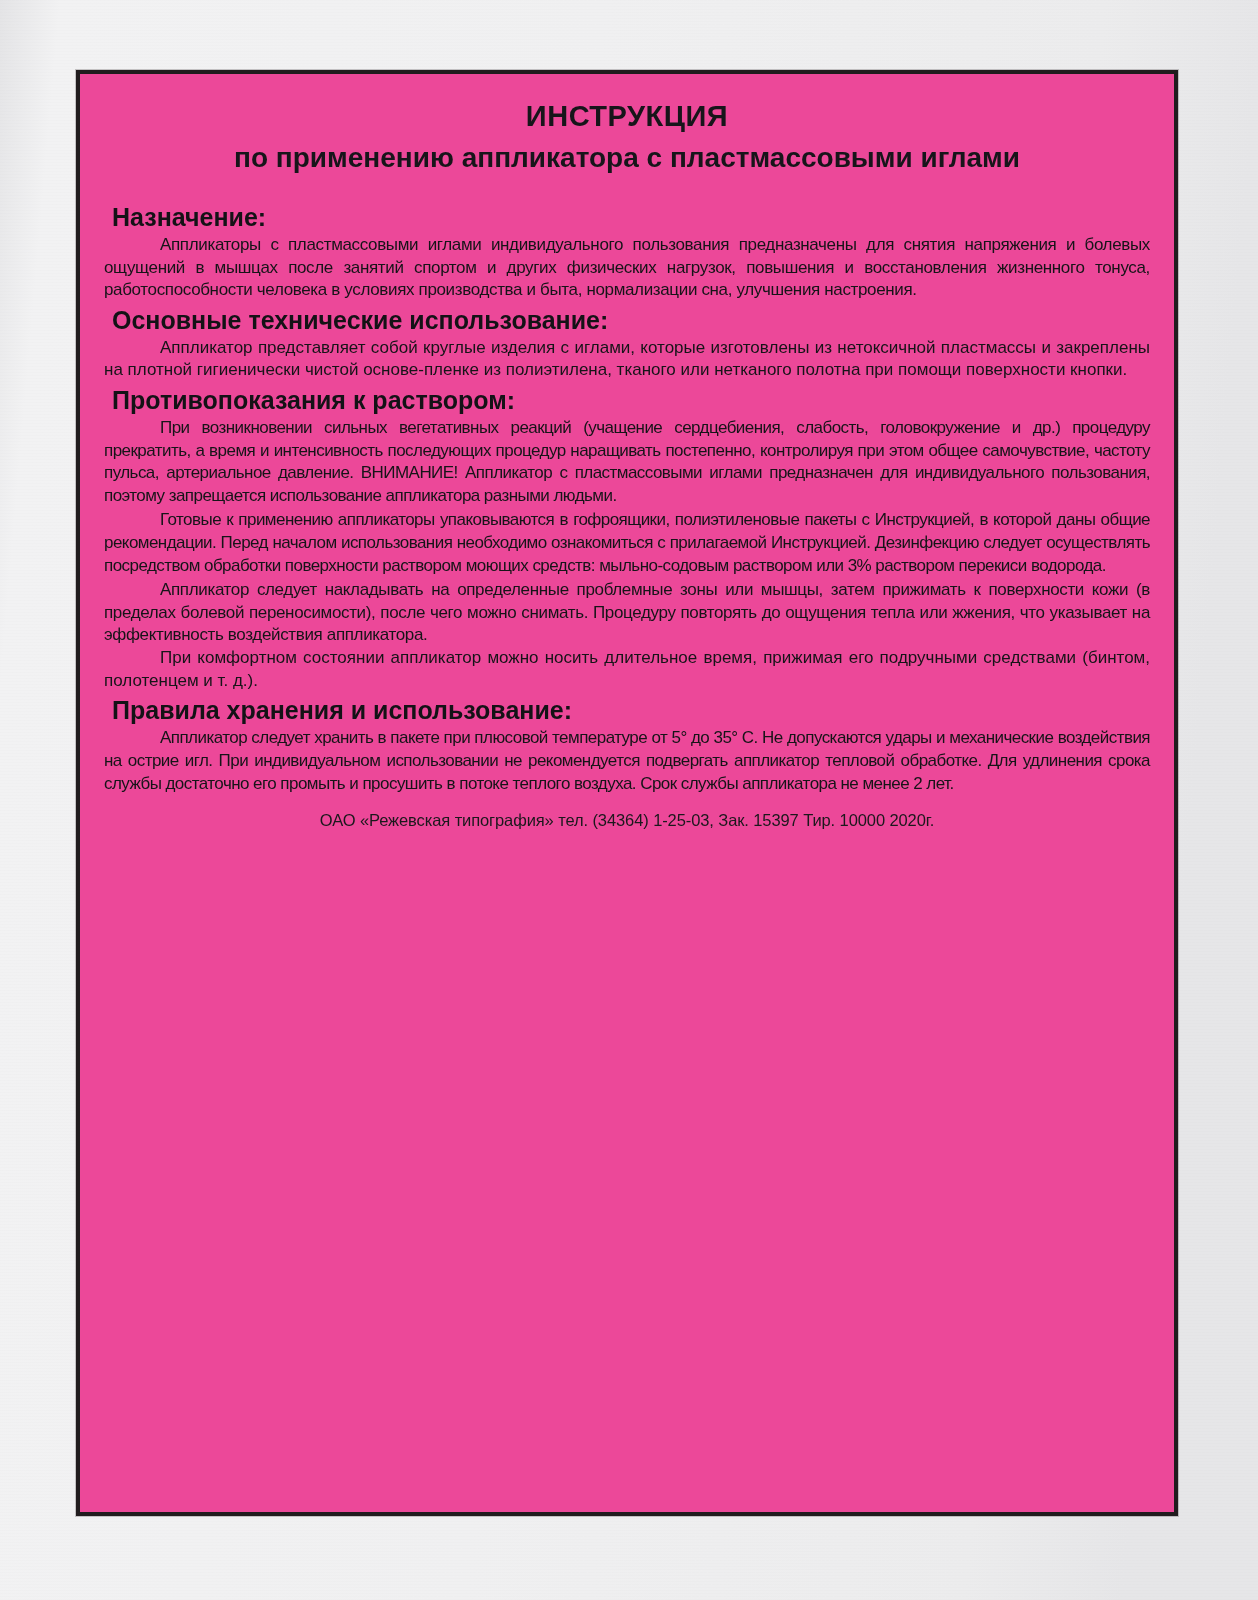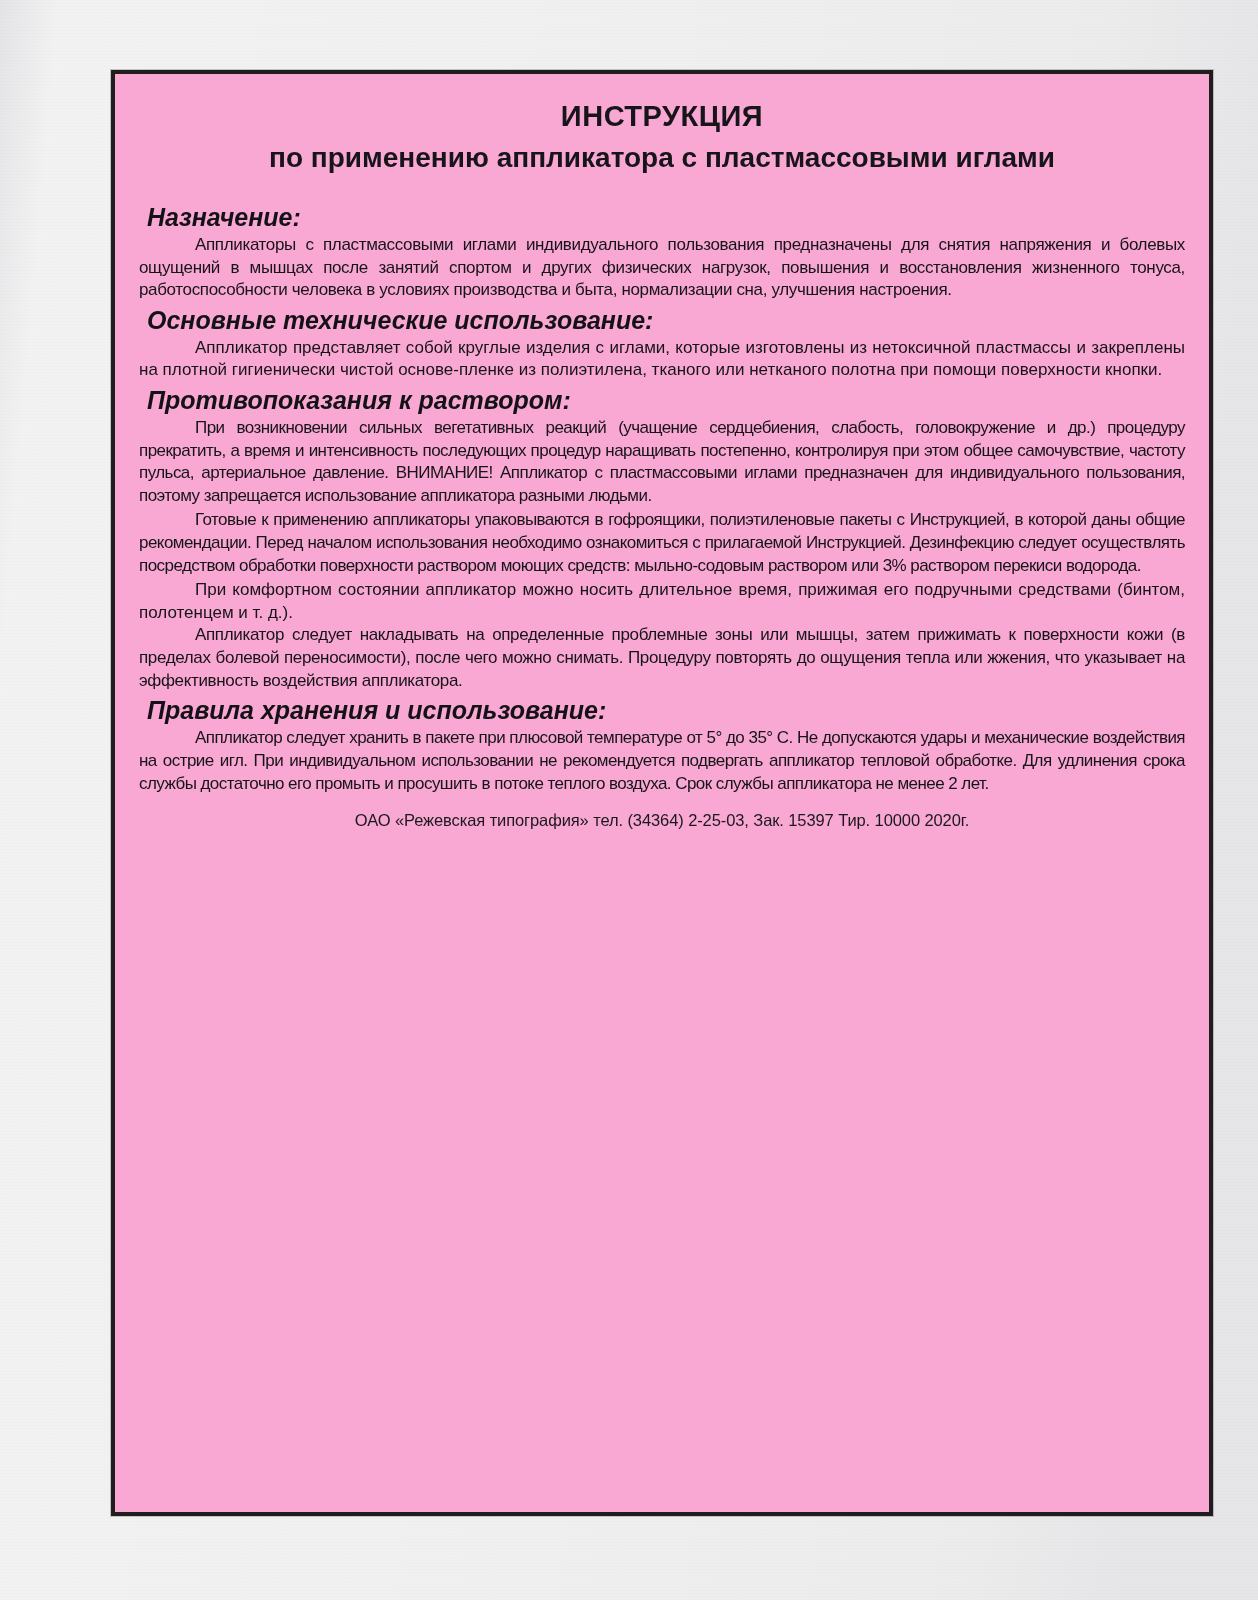--- a/index.html
+++ b/index.html
@@ -34,23 +34,22 @@
 
   
   #doc-frame {
     position: absolute;
     left: 76px;
     top: 70px;
     width: 1102px;
     height: 1446px;
     box-sizing: border-box;
     border: 4px solid #211c1e;
-    background: #f9a8d4;
+    background: #ec4899;
     box-shadow: 0 0 0 1px rgba(60,50,55,0.25);
-    margin-left: 35px;
   }
   #doc-inner {
     position: absolute;
     left: 0; top: 0; right: 0; bottom: 0;
     padding: 20px 24px 6px 24px;
     box-sizing: border-box;
   }
 
   
   .title-block {
@@ -75,21 +74,20 @@
   }
 
   
   .section-heading {
     font-size: 25px;
     font-weight: bold;
     color: #141216;
     line-height: 1.28;
     margin: 0 0 1px 0;
     padding-left: 8px;
-    font-style: italic;
   }
 
   
   .body-par {
     font-size: 17px;
     color: #161418;
     line-height: 1.33;
     margin: 0;
     text-align: justify;
     text-justify: inter-word;
@@ -140,25 +138,25 @@
           <p class="body-par">Аппликатор представляет собой круглые изделия с иглами, которые изготовлены из нетоксичной пластмассы и закреплены на плотной гигиенически чистой основе-пленке из полиэтилена, тканого или нетканого полотна при помощи поверхности кнопки.</p>
         </div>
         <div class="section">
           <div class="section-heading">Противопоказания к раствором:</div>
           <p class="body-par tighter">При возникновении сильных вегетативных реакций (учащение сердцебиения, слабость, головокружение и др.) процедуру прекратить, а время и интенсивность последующих процедур наращивать постепенно, контролируя при этом общее самочувствие, частоту пульса, артериальное давление. ВНИМАНИЕ! Аппликатор с пластмассовыми иглами предназначен для индивидуального пользования, поэтому запрещается использование аппликатора разными людьми.</p>
         </div>
         <div class="section">
           <p class="body-par tighter">Готовые к применению аппликаторы упаковываются в гофроящики, полиэтиленовые пакеты с Инструкцией, в которой даны общие рекомендации. Перед началом использования необходимо ознакомиться с прилагаемой Инструкцией. Дезинфекцию следует осуществлять посредством обработки поверхности раствором моющих средств: мыльно-содовым раствором или 3% раствором перекиси водорода.</p>
         </div>
         <div class="section">
+          <p class="body-par tight">Аппликатор следует накладывать на определенные проблемные зоны или мышцы, затем прижимать к поверхности кожи (в пределах болевой переносимости), после чего можно снимать. Процедуру повторять до ощущения тепла или жжения, что указывает на эффективность воздействия аппликатора.</p>
           <p class="body-par">При комфортном состоянии аппликатор можно носить длительное время, прижимая его подручными средствами (бинтом, полотенцем и т. д.).</p>
-          <p class="body-par tight">Аппликатор следует накладывать на определенные проблемные зоны или мышцы, затем прижимать к поверхности кожи (в пределах болевой переносимости), после чего можно снимать. Процедуру повторять до ощущения тепла или жжения, что указывает на эффективность воздействия аппликатора.</p>
         </div>
         <div class="section">
           <div class="section-heading">Правила хранения и использование:</div>
           <p class="body-par tighter">Аппликатор следует хранить в пакете при плюсовой температуре от 5° до 35° С. Не допускаются удары и механические воздействия на острие игл. При индивидуальном использовании не рекомендуется подвергать аппликатор тепловой обработке. Для удлинения срока службы достаточно его промыть и просушить в потоке теплого воздуха. Срок службы аппликатора не менее 2 лет.</p>
         </div>
       </div>
 
-    <div class="footer-line">ОАО «Режевская типография» тел. (34364) 2-25-03, Зак. 15397 Тир. 10000 2020г.</div>
+    <div class="footer-line">ОАО «Режевская типография» тел. (34364) 1-25-03, Зак. 15397 Тир. 10000 2020г.</div>
 
   </div>
 </div>
 
 </body></html>

